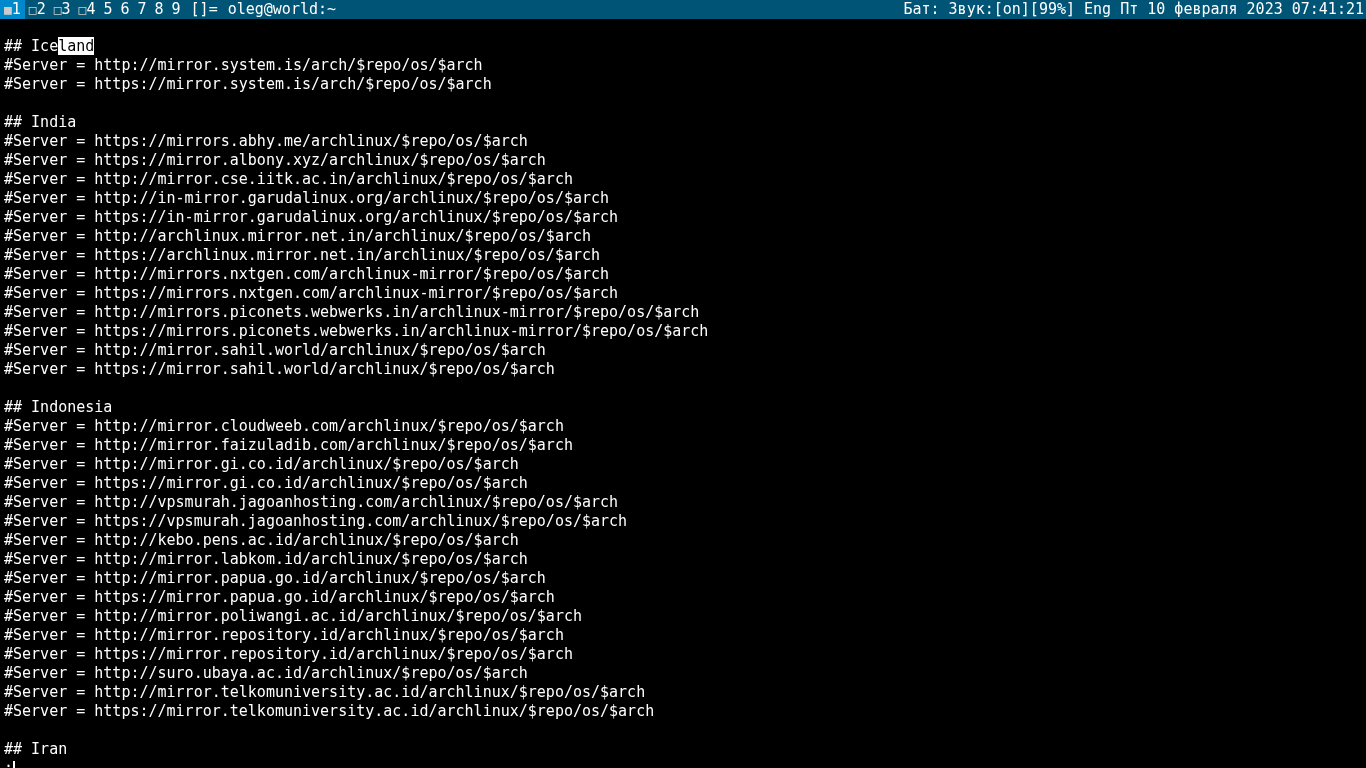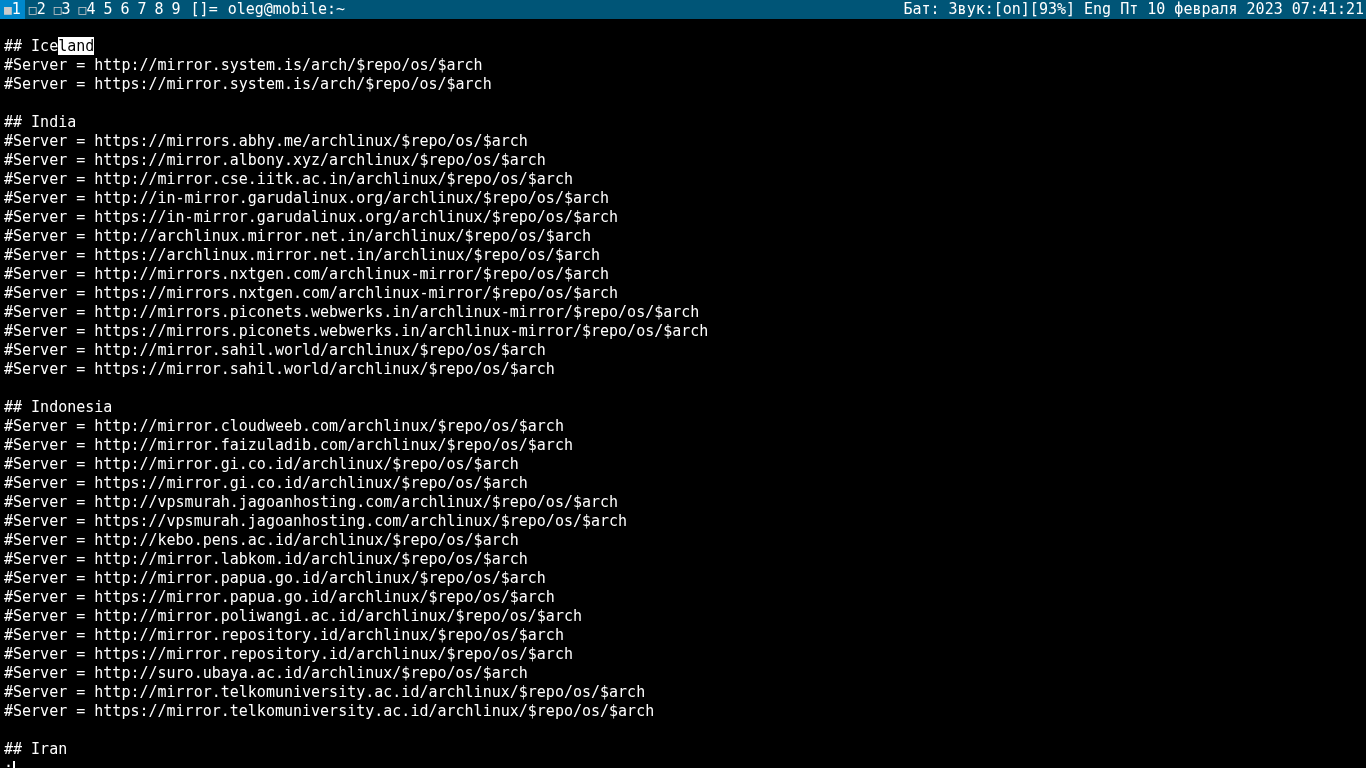--- a/index.html
+++ b/index.html
@@ -79,18 +79,18 @@
   <span class="ws active"><span class="ws-indicator">■</span><span>1</span></span>
   <span class="ws"><span class="ws-indicator">□</span><span>2</span></span>
   <span class="ws"><span class="ws-indicator">□</span><span>3</span></span>
   <span class="ws"><span class="ws-indicator">□</span><span>4</span></span>
   <span class="ws"><span>5</span></span>
   <span class="ws"><span>6</span></span>
   <span class="ws"><span>7</span></span>
   <span class="ws"><span>8</span></span>
   <span class="ws"><span>9</span></span>
   <span class="layout">[]=</span>
-  <span class="title">oleg@mobile:~</span>
+  <span class="title">oleg@world:~</span>
   <span class="spacer"></span>
-  <span class="sysinfo">Бат: Звук:[on][93%] Eng Пт 10 февраля 2023 07:41:21</span>
+  <span class="sysinfo">Бат: Звук:[on][99%] Eng Пт 10 февраля 2023 07:41:21</span>
 </div>
 
 <div class="terminal" id="terminal"><div class="line"><span>## Ice</span><span class="sel">land</span><span></span></div><div class="line">#Server = http://mirror.system.is/arch/$repo/os/$arch</div><div class="line">#Server = https://mirror.system.is/arch/$repo/os/$arch</div><div class="line">&nbsp;</div><div class="line">## India</div><div class="line">#Server = https://mirrors.abhy.me/archlinux/$repo/os/$arch</div><div class="line">#Server = https://mirror.albony.xyz/archlinux/$repo/os/$arch</div><div class="line">#Server = http://mirror.cse.iitk.ac.in/archlinux/$repo/os/$arch</div><div class="line">#Server = http://in-mirror.garudalinux.org/archlinux/$repo/os/$arch</div><div class="line">#Server = https://in-mirror.garudalinux.org/archlinux/$repo/os/$arch</div><div class="line">#Server = http://archlinux.mirror.net.in/archlinux/$repo/os/$arch</div><div class="line">#Server = https://archlinux.mirror.net.in/archlinux/$repo/os/$arch</div><div class="line">#Server = http://mirrors.nxtgen.com/archlinux-mirror/$repo/os/$arch</div><div class="line">#Server = https://mirrors.nxtgen.com/archlinux-mirror/$repo/os/$arch</div><div class="line">#Server = http://mirrors.piconets.webwerks.in/archlinux-mirror/$repo/os/$arch</div><div class="line">#Server = https://mirrors.piconets.webwerks.in/archlinux-mirror/$repo/os/$arch</div><div class="line">#Server = http://mirror.sahil.world/archlinux/$repo/os/$arch</div><div class="line">#Server = https://mirror.sahil.world/archlinux/$repo/os/$arch</div><div class="line">&nbsp;</div><div class="line">## Indonesia</div><div class="line">#Server = http://mirror.cloudweeb.com/archlinux/$repo/os/$arch</div><div class="line">#Server = http://mirror.faizuladib.com/archlinux/$repo/os/$arch</div><div class="line">#Server = http://mirror.gi.co.id/archlinux/$repo/os/$arch</div><div class="line">#Server = https://mirror.gi.co.id/archlinux/$repo/os/$arch</div><div class="line">#Server = http://vpsmurah.jagoanhosting.com/archlinux/$repo/os/$arch</div><div class="line">#Server = https://vpsmurah.jagoanhosting.com/archlinux/$repo/os/$arch</div><div class="line">#Server = http://kebo.pens.ac.id/archlinux/$repo/os/$arch</div><div class="line">#Server = http://mirror.labkom.id/archlinux/$repo/os/$arch</div><div class="line">#Server = http://mirror.papua.go.id/archlinux/$repo/os/$arch</div><div class="line">#Server = https://mirror.papua.go.id/archlinux/$repo/os/$arch</div><div class="line">#Server = http://mirror.poliwangi.ac.id/archlinux/$repo/os/$arch</div><div class="line">#Server = http://mirror.repository.id/archlinux/$repo/os/$arch</div><div class="line">#Server = https://mirror.repository.id/archlinux/$repo/os/$arch</div><div class="line">#Server = http://suro.ubaya.ac.id/archlinux/$repo/os/$arch</div><div class="line">#Server = http://mirror.telkomuniversity.ac.id/archlinux/$repo/os/$arch</div><div class="line">#Server = https://mirror.telkomuniversity.ac.id/archlinux/$repo/os/$arch</div><div class="line">&nbsp;</div><div class="line">## Iran</div><div class="line"><span class="prompt">:</span><span class="cursor"></span></div></div>
 
 </body></html>

